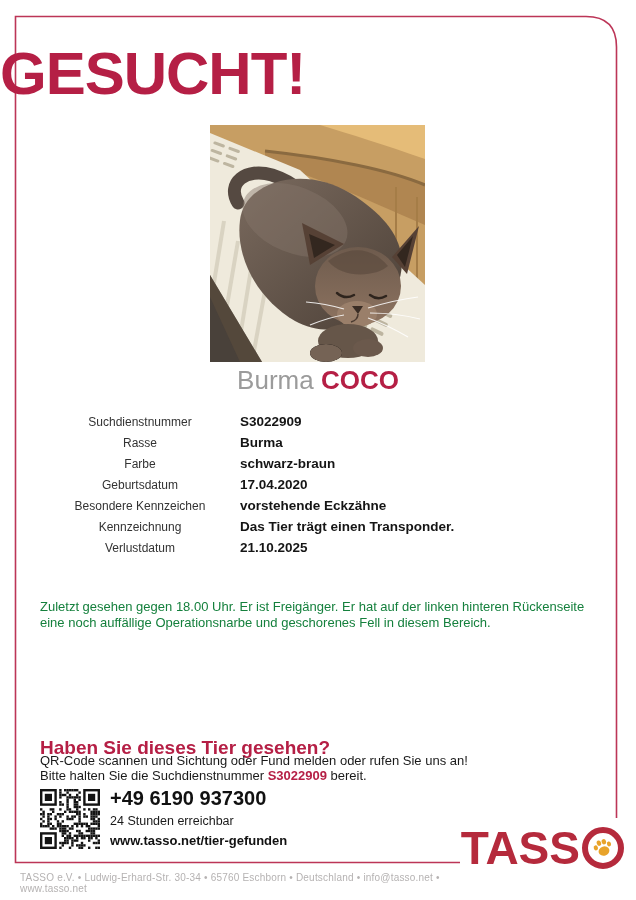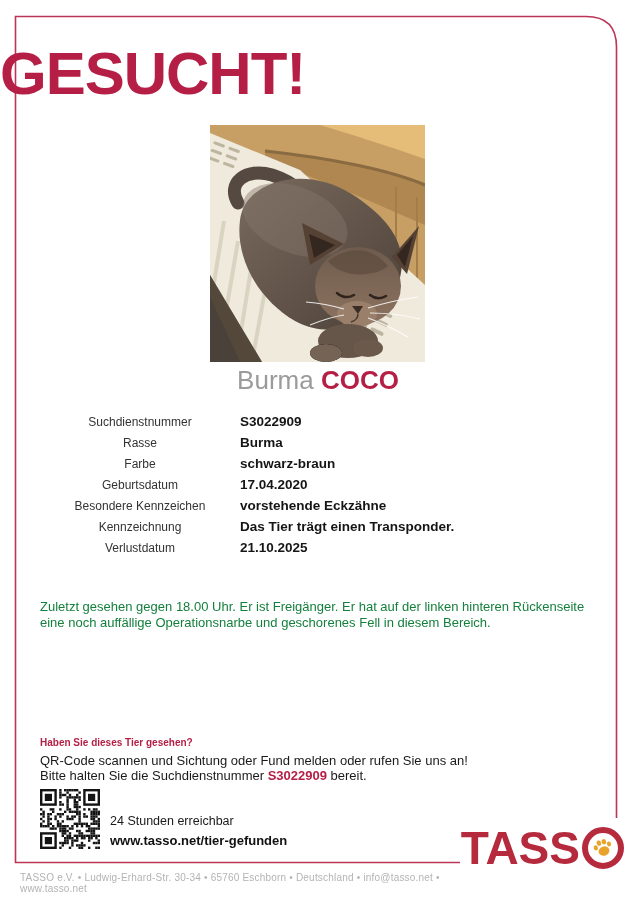--- a/index.html
+++ b/index.html
@@ -29,21 +29,21 @@
   .details { position:absolute; left:40px; top:411px; width:560px; }
   .drow { display:flex; height:21px; align-items:center;text-align:center; }
   .dlabel { width:200px; font-size:12px; color:#333; }
   .dvalue { font-size:13.5px; font-weight:700; color:#151515; }
   .description {
     position:absolute; left:40px; top:599px; width:572px;
     font-size:13px; line-height:1.25; color:#15803d;
   }
   .contact-heading {
     position:absolute; left:40px; top:737px;
-    font-size:10px; font-weight:700; color:#b51f45;
+    font-size:19px; font-weight:700; color:#b51f45;
   }
   .contact-line1 { position:absolute; left:40px; top:753px; font-size:13px; color:#1a1a1a; }
   .contact-line2 { position:absolute; left:40px; top:768px; font-size:13px; color:#1a1a1a; }
   .contact-line2 .sdnr { color:#b51f45; font-weight:700; }
   .qr { position:absolute; left:40px; top:789px; width:60px; height:60px; }
   .phone { position:absolute; left:110px; top:787px; font-size:20px; font-weight:700; color:#111; }
   .availability { position:absolute; left:110px; top:814px; font-size:12.5px; color:#1a1a1a; }
   .website { position:absolute; left:110px; top:833px; font-size:13px; font-weight:700; color:#111; }
   .footer {
     position:absolute; left:20px; top:872px; width:440px;
@@ -426,20 +426,21 @@
         <rect x="4.8" y="4.8" width="7.199999999999999" height="7.199999999999999" fill="#141414"></rect>
         <rect x="43.199999999999996" y="0" width="16.8" height="16.8" fill="#141414"></rect>
         <rect x="45.6" y="2.4" width="12" height="12" fill="#fff"></rect>
         <rect x="48" y="4.8" width="7.199999999999999" height="7.199999999999999" fill="#141414"></rect>
         <rect x="0" y="43.199999999999996" width="16.8" height="16.8" fill="#141414"></rect>
         <rect x="2.4" y="45.6" width="12" height="12" fill="#fff"></rect>
         <rect x="4.8" y="48" width="7.199999999999999" height="7.199999999999999" fill="#141414"></rect>
       </svg>
   </div>
 
+  <div class="phone">+49 6190 937300</div>
   <div class="availability">24 Stunden erreichbar</div>
   <div class="website">www.tasso.net/tier-gefunden</div>
 
   <div class="footer">TASSO e.V. • Ludwig-Erhard-Str. 30-34 • 65760 Eschborn • Deutschland • info@tasso.net • www.tasso.net</div>
 
   <div class="logo">
     <span class="letters">TASS</span>
     <span class="ring">
       <svg width="22" height="22" viewBox="0 0 24 24">
         <g fill="#e8a32a" transform="rotate(-18 12 12)">

